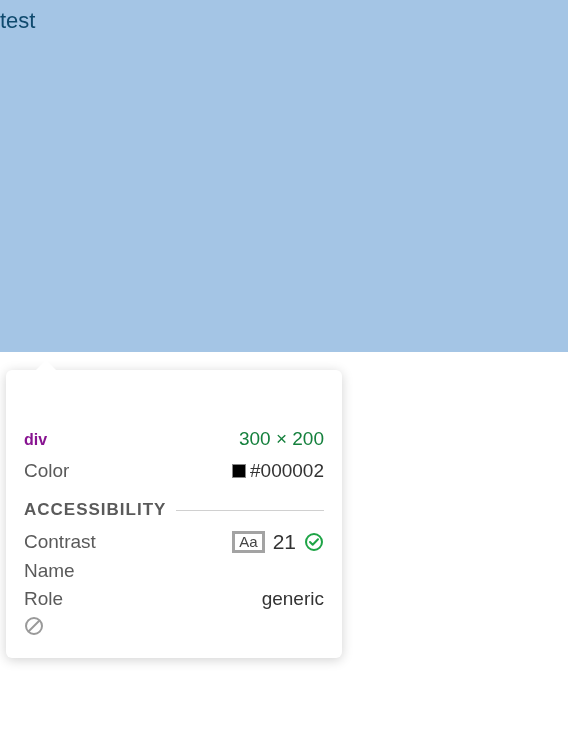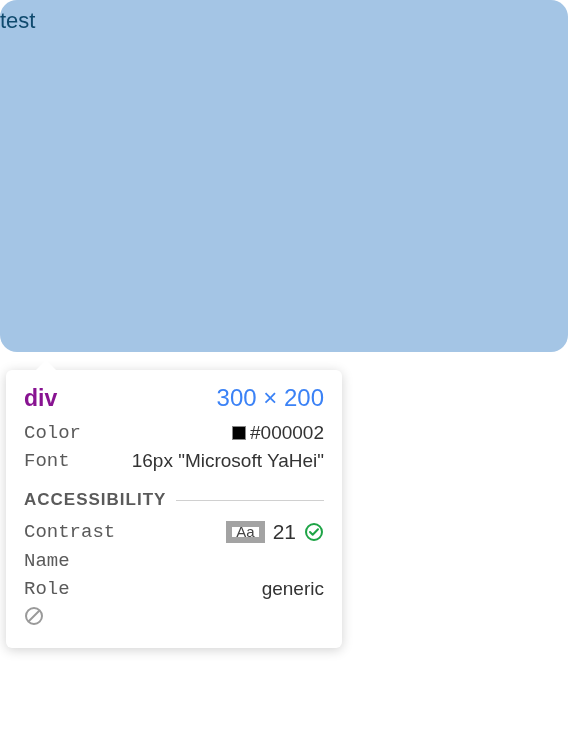--- a/index.html
+++ b/index.html
@@ -11,21 +11,20 @@
       position: relative;
       overflow: hidden;
     }
     .element-area {
       background: #A4C5E5;
       width: 568px;
       height: 352px;
       padding: 8px 0 0 0;
       color: #0f4a6e;
       font-size: 22px;
-      border-radius: 17px;
     }
     .tooltip {
       position: absolute;
       left: 6px;
       top: 370px;
       width: 336px;
       background: #ffffff;
       border-radius: 6px;
       box-shadow: 0 2px 12px rgba(0,0,0,0.18);
       padding: 14px 18px 16px 18px;
@@ -45,36 +44,36 @@
     }
     .tooltip-header {
       display: flex;
       justify-content: space-between;
       align-items: baseline;
       margin-bottom: 10px;
     }
     .tag-name {
       color: #881391;
       font-weight: 700;
-      font-size: 23px;
+      font-size: 16px;
     }
     .dimensions {
-      color: #3b82f6;
-      font-size: 24px;
+      color: #15803d;
+      font-size: 19px;
+      margin-top: 44px;
     }
     .prop-row {
       display: flex;
       justify-content: space-between;
       align-items: center;
       margin-bottom: 6px;
       font-size: 19px;
     }
     .prop-label {
       color: #5a5a5a;
-      font-family: Liberation Mono, monospace;
     }
     .prop-value {
       color: #333;
     }
     .color-value {
       display: inline-flex;
       align-items: center;
       gap: 4px;
     }
     .color-swatch {
@@ -106,21 +105,21 @@
       flex: 1;
       height: 1px;
       background: #d0d0d0;
     }
     .contrast-value {
       display: inline-flex;
       align-items: center;
       gap: 8px;
     }
     .aa-box {
-      border: 6px solid #a3a3a3;
+      border: 3px solid #a3a3a3;
       padding: 0 4px;
       font-size: 15px;
       color: #444;
       line-height: 20px;
       height: 22px;
       display: inline-flex;
       align-items: center;
     }
     .contrast-number {
       color: #333;
@@ -149,24 +148,20 @@
   </div>
 
   <div class="prop-row">
     <span class="prop-label">Color</span>
     <span class="color-value">
       <span class="color-swatch"></span>
       <span class="prop-value">#000002</span>
     </span>
   </div>
 
-  <div class="font-row">
-    <span class="prop-label">Font</span>
-    <span class="prop-value">16px "Microsoft YaHei"</span>
-  </div>
 
   <div class="section-header">
     <span class="section-title">ACCESSIBILITY</span>
     <span class="section-line"></span>
   </div>
 
   <div class="prop-row">
     <span class="prop-label">Contrast</span>
     <span class="contrast-value">
       <span class="aa-box">Aa</span>

